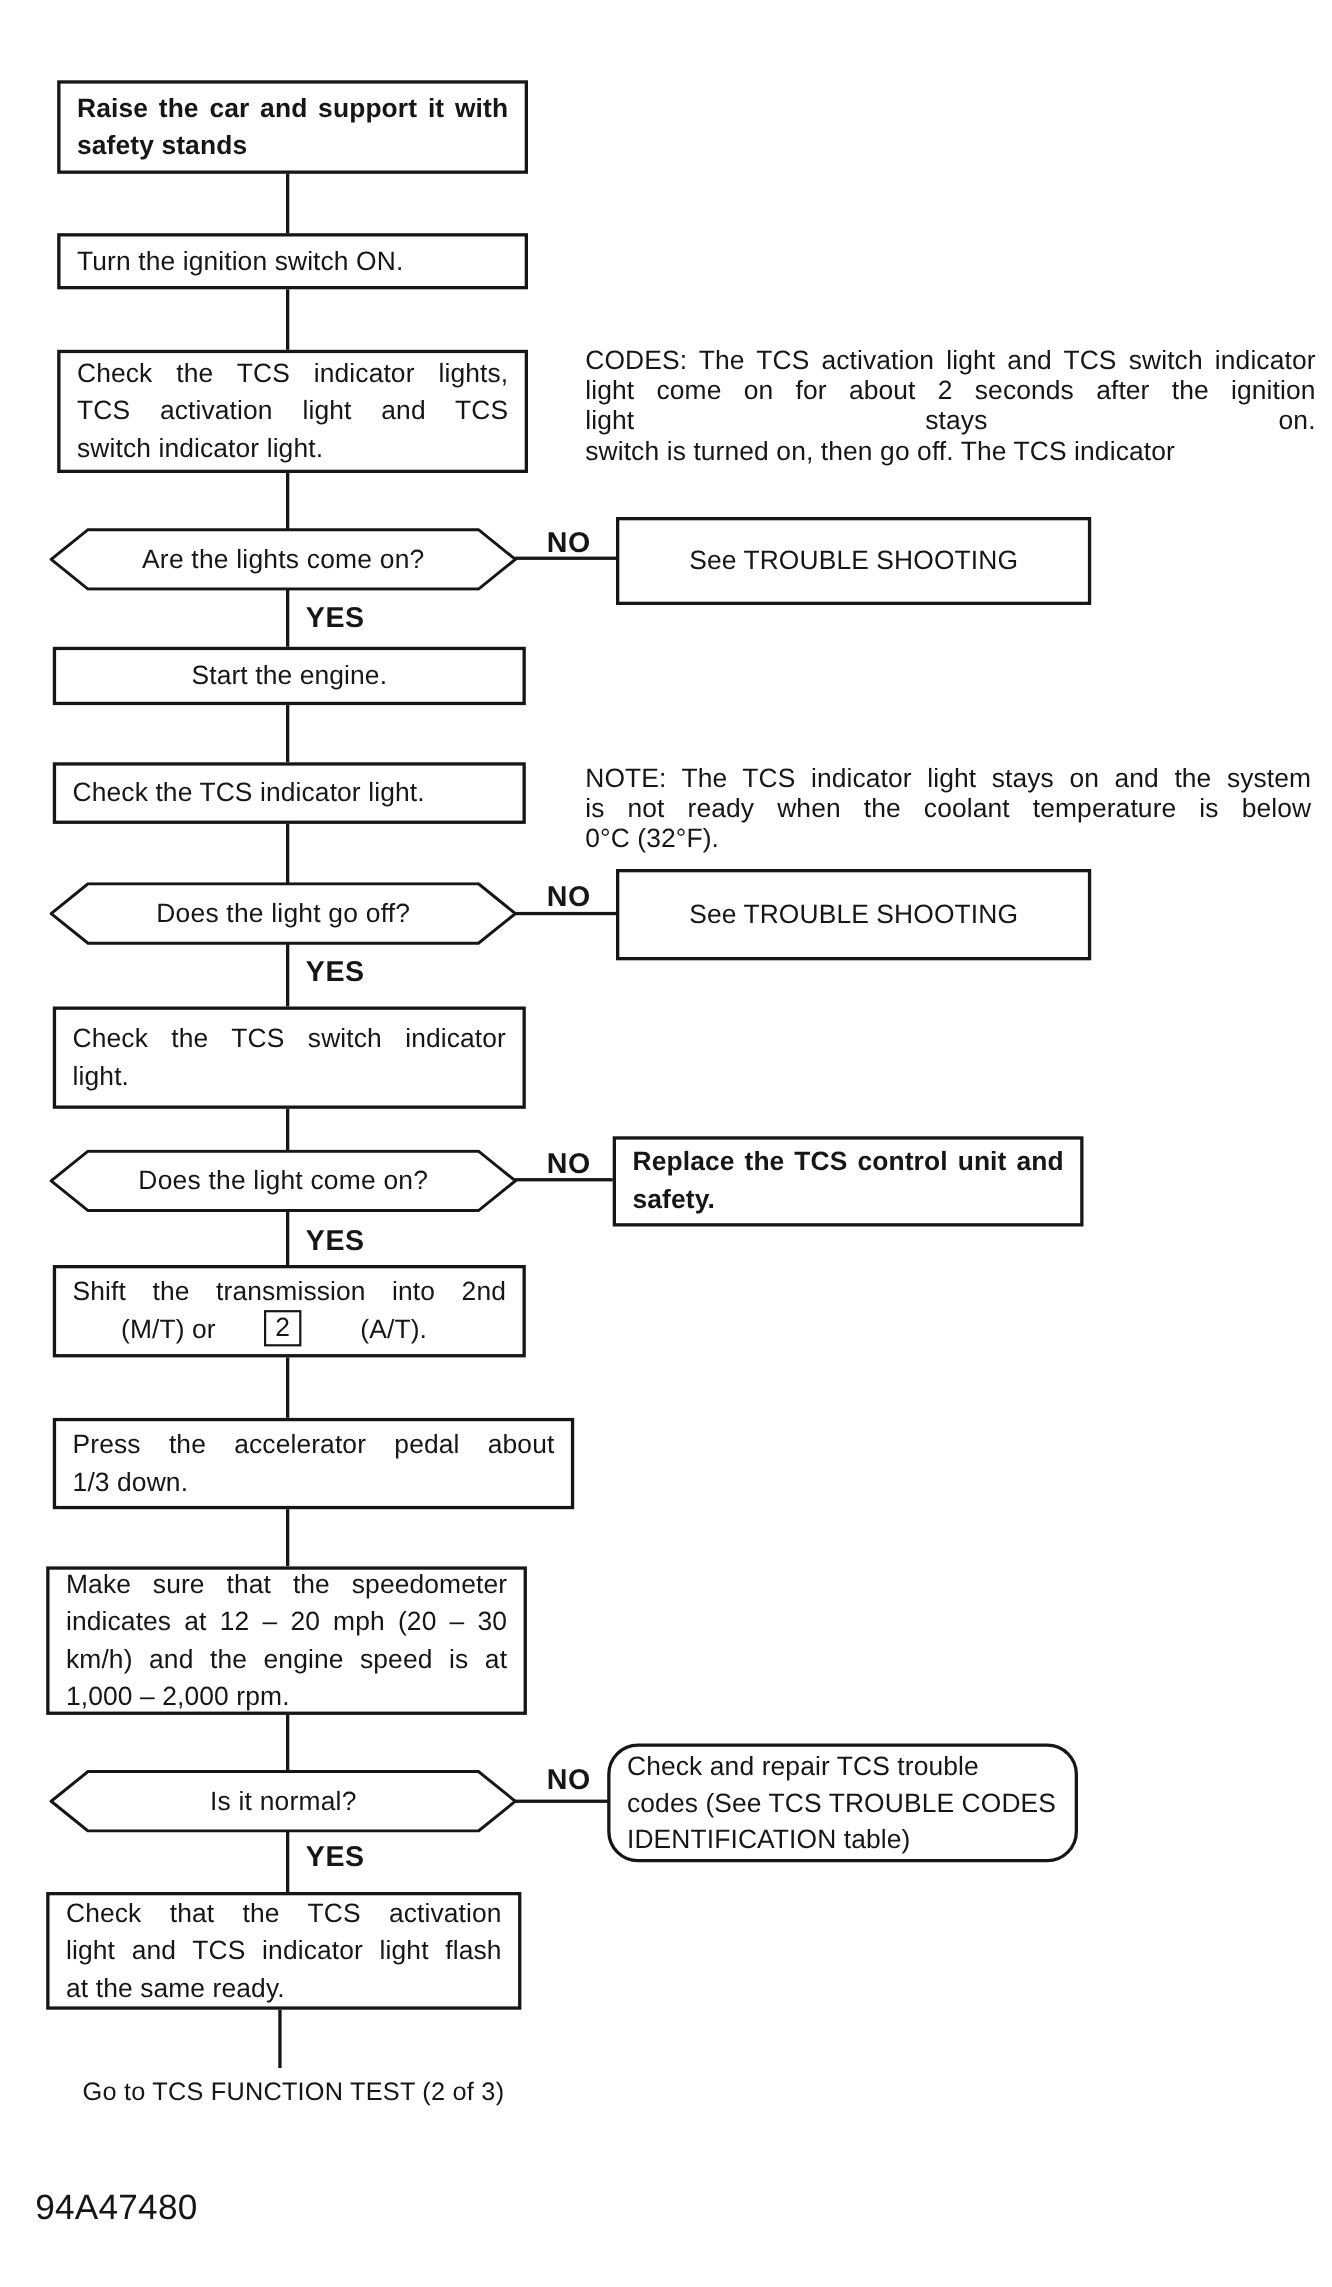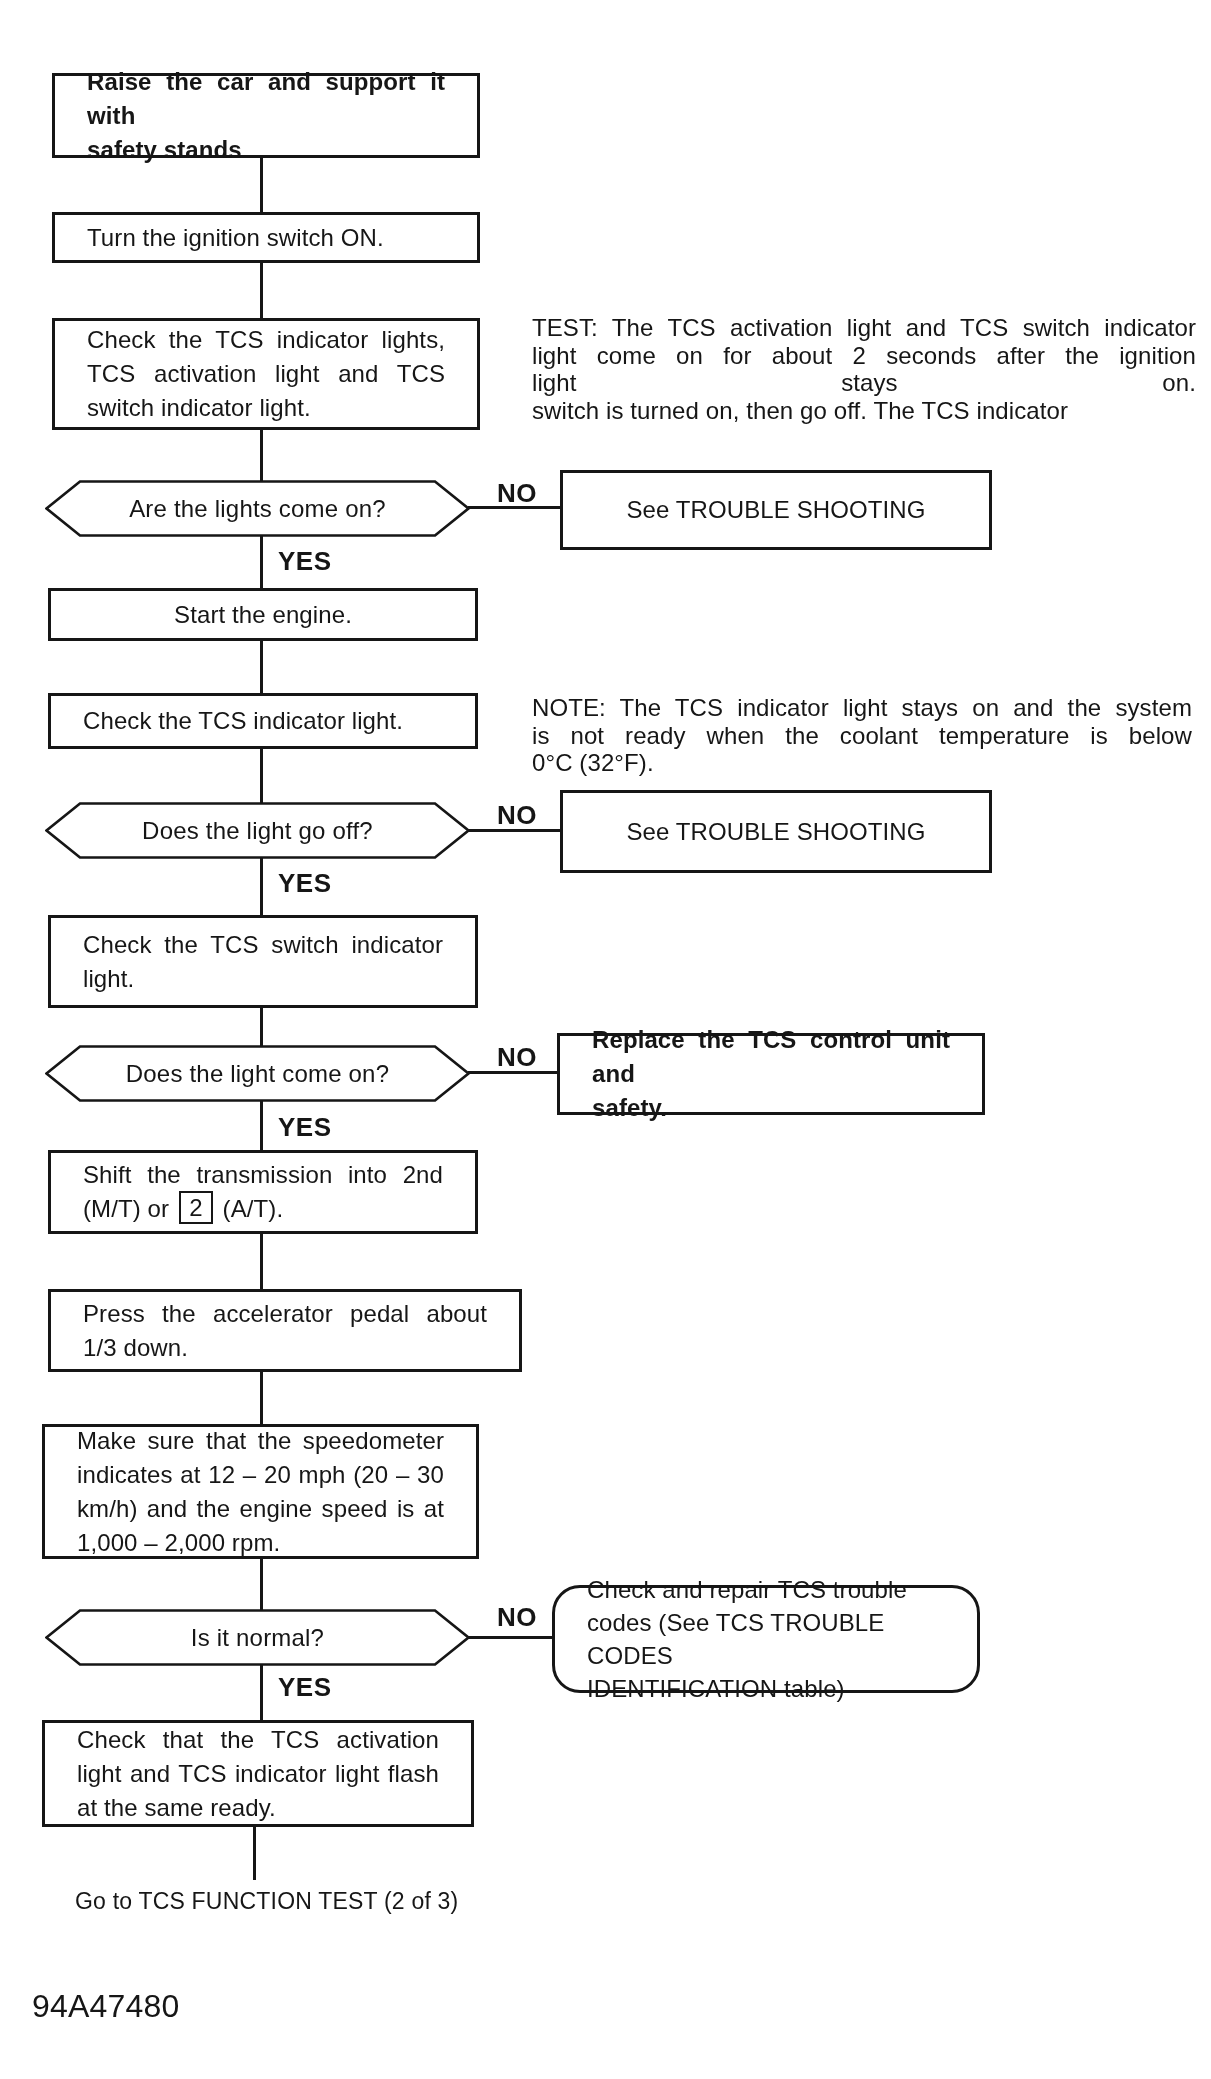--- a/index.html
+++ b/index.html
@@ -6,21 +6,21 @@
   html,body{ margin:0; padding:0; background:var(--bg); }
   #canvas{
     position:relative; width:1211px; height:2079px; background:var(--bg);
     font-family:"Liberation Sans","DejaVu Sans",sans-serif; color:var(--ink);
     overflow:hidden;
   }
   .box{
     position:absolute; box-sizing:border-box; background:var(--bg);
     border:3px solid var(--ink); font-size:24px; line-height:34px;
     display:flex; flex-direction:column; justify-content:center;
-    padding:4px 32px; letter-spacing:.1px;
+    padding:4px 15px; letter-spacing:.1px;
   }
   .box.center{ text-align:center; padding:4px 10px; }
   .bold{ font-weight:700; }
   
   [data-bind-lines] > .ln{ text-align:justify; text-align-last:justify; }
   [data-bind-lines] > .ln:last-child{ text-align-last:left; }
   .jl{ text-align:justify; text-align-last:justify; }
   .prelines{ white-space:pre-line;border-radius:28px; }
   .hexwrap{ position:absolute; width:425px; height:57px; }
   .hexwrap svg{ position:absolute; inset:0; display:block; }
@@ -29,21 +29,21 @@
     font-size:24px; letter-spacing:.2px;
   }
   .vline{ position:absolute; width:3px; background:var(--ink); }
   .hline{ position:absolute; height:3px; background:var(--ink); }
   .branch-label{ position:absolute; font-size:26px; font-weight:700; letter-spacing:.5px; }
   .note{ position:absolute; font-size:24px; line-height:27.5px; letter-spacing:.1px; }
   .boxed2{
     display:inline-block; border:2.5px solid var(--ink); padding:0 8px;
     margin:0 10px; line-height:29px; transform:translateY(-1px);
   }
-  .l2 span{ display:inline-block; }
+  .l2 span{ display:inline-block;margin-left:44px; }
   .plain-text{ position:absolute; font-size:23px; letter-spacing:.2px; }
 </style>
 </head>
 <body>
 
 <div id="canvas">
 
   <div class="vline" style="left:260px;top:156px;height:58px"></div>
   <div class="vline" style="left:260px;top:261px;height:59px"></div>
   <div class="vline" style="left:260px;top:428px;height:54px"></div>
@@ -166,21 +166,21 @@
   <div class="branch-label" style="left:278px;top:868px" data-bind="flow.labels.yes">YES</div>
   <div class="branch-label" style="left:278px;top:1112px" data-bind="flow.labels.yes">YES</div>
   <div class="branch-label" style="left:278px;top:1672px" data-bind="flow.labels.yes">YES</div>
 
   <div class="branch-label" style="left:497px;top:478px" data-bind="flow.labels.no">NO</div>
   <div class="branch-label" style="left:497px;top:800px" data-bind="flow.labels.no">NO</div>
   <div class="branch-label" style="left:497px;top:1042px" data-bind="flow.labels.no">NO</div>
   <div class="branch-label" style="left:497px;top:1602px" data-bind="flow.labels.no">NO</div>
 
   <div class="note" style="left:532px;top:314px;width:664px" data-bind-lines="flow.notes.note1.lines">
-      <div class="ln">TEST: The TCS activation light and TCS switch indicator</div>
+      <div class="ln">CODES: The TCS activation light and TCS switch indicator</div>
       <div class="ln">light come on for about 2 seconds after the ignition</div>
       <div class="ln">light stays on.</div>
       <div class="ln">switch is turned on, then go off. The TCS indicator</div>
     </div>
 
   <div class="note" style="left:532px;top:694px;width:660px" data-bind-lines="flow.notes.note2.lines">
       <div class="ln">NOTE: The TCS indicator light stays on and the system</div>
       <div class="ln">is not ready when the coolant temperature is below</div>
       <div class="ln">0°C (32°F).</div>
     </div>

